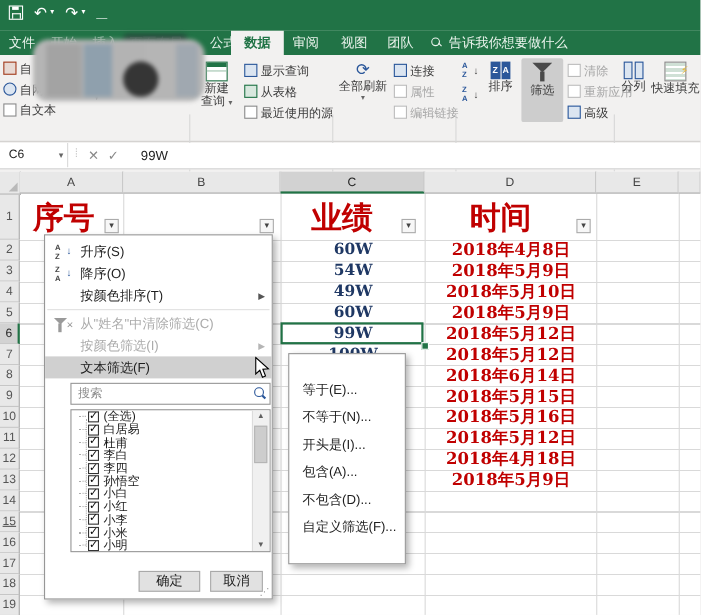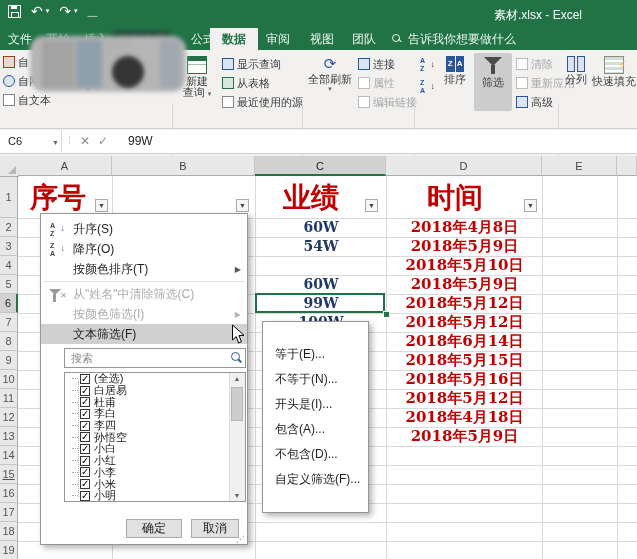--- a/index.html
+++ b/index.html
@@ -141,21 +141,20 @@
 
   <div class="titlebar">
     <div class="qat">
       <span class="sv"></span>
       <span class="uarr">↶</span>
         <span class="tiny">▾</span>
       <span class="uarr">↷</span>
         <span class="tiny">▾</span>
       <span class="qmore">⸏</span>
     </div>
-    <div class="wtitle">素材.xlsx - Excel</div>
   </div>
 
   <div class="tabsrow">
     <span class="tab" style="left:8px">文件</span>
     <span class="tab" style="left:46px;opacity:.55">开始</span>
     <span class="tab" style="left:84px;opacity:.55">插入</span>
     <span class="tab" style="left:118px;opacity:.4">页面布局</span>
     <span class="tab" style="left:191px">公式</span>
     <span class="tab active" style="left:210px">数据</span>
     <span class="tab" style="left:266px">审阅</span>
@@ -463,20 +462,21 @@
   </div>
 
   <svg class="cursor" style="left:231px;top:324px" width="15" height="21" viewBox="0 0 15 21">
     <path d="M1.5 1 L1.5 16 L5.2 12.6 L7.6 19 L10.4 17.8 L8 11.6 L13 11.3 Z" fill="#ffffff" stroke="#000000" stroke-width="1"></path>
   </svg>
 
 <div class="cellC" style="top: 218px;">60W</div>
     <div class="cellD" style="top: 218px;">2018年4月8日</div>
     <div class="cellC" style="top: 237px;">54W</div>
     <div class="cellD" style="top: 237px;">2018年5月9日</div>
+    <div class="cellC" style="top: 256px;">49W</div>
     <div class="cellD" style="top: 256px;">2018年5月10日</div>
     <div class="cellC" style="top: 275px;">60W</div>
     <div class="cellD" style="top: 275px;">2018年5月9日</div>
     <div class="cellC" style="top: 294px;">99W</div>
     <div class="cellD" style="top: 294px;">2018年5月12日</div>
     <div class="cellC" style="top: 313px;">100W</div>
     <div class="cellD" style="top: 313px;">2018年5月12日</div>
     <div class="cellD" style="top: 332px;">2018年6月14日</div>
     <div class="cellD" style="top: 351px;">2018年5月15日</div>
     <div class="cellD" style="top: 370px;">2018年5月16日</div>

